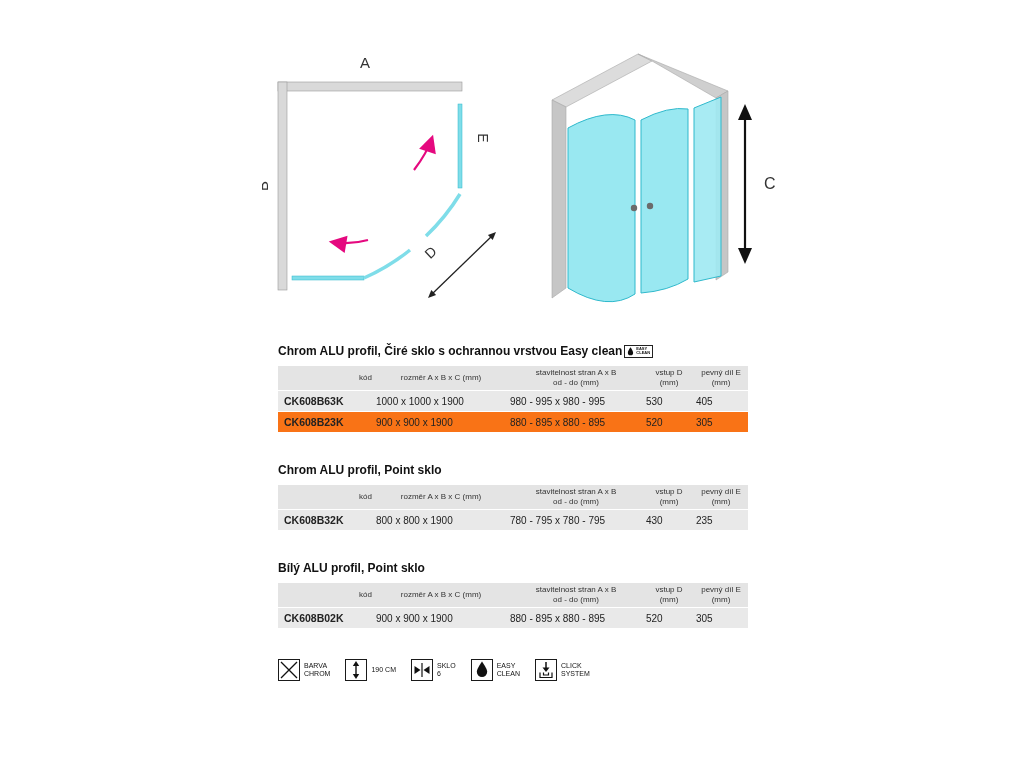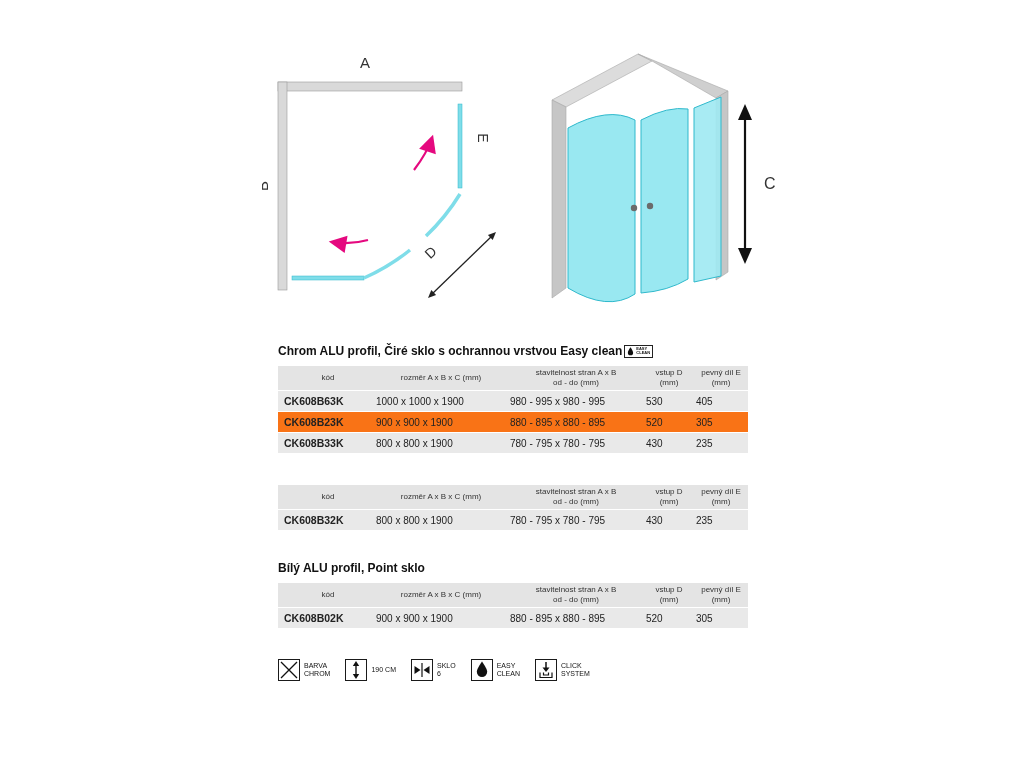--- a/index.html
+++ b/index.html
@@ -18,21 +18,21 @@
 
   .badge { display:inline-flex; align-items:center; gap:2px; border:1px solid #222;
            height:13px; padding:0 2px; background:#fff; }
   .badge-text { font-size:4px; line-height:1.05; white-space:pre-line; font-weight:bold; color:#111; }
 
   table.spec-table { width:470px; border-collapse:separate; border-spacing:0 1px; table-layout:fixed; }
   col.c0{width:96px;} col.c1{width:134px;} col.c2{width:136px;} col.c3{width:50px;} col.c4{width:54px;}
   th { background:#e4e4e4; font-size:8px; font-weight:normal; color:#333;
        padding:2px 2px; text-align:center; vertical-align:middle;
        white-space:pre-line; line-height:1.25; height:24px; }
-  th.c0 { text-align:center; padding-left:6px; }
+  th.c0 { text-align:right; padding-left:6px; }
   td { font-size:10px; height:20px; text-align:left; vertical-align:middle; color:#222; padding:0 2px; }
   td.c0 { text-align:left; padding-left:6px; font-weight:bold; font-size:10.5px; }
   tr.row-gray td { background:#e9e9e9; }
   tr.row-white td { background:#f97316; }
 
   .footer-icons { display:flex; align-items:center; gap:15px; margin-top:16px; }
   .f-item { display:flex; align-items:center; gap:4px; }
   .f-box { width:22px; height:22px; border:1.5px solid #1a1a1a; display:flex;
            align-items:center; justify-content:center; background:#fff; flex:0 0 auto; }
   .f-label { font-size:7px; line-height:1.15; white-space:pre-line; color:#111; }
@@ -132,31 +132,27 @@
                 <td class="c3">530</td>
                 <td class="c4">405</td>
               </tr>
               <tr class="row-white">
                 <td class="c0">CK608B23K</td>
                 <td class="c1">900 x 900 x 1900</td>
                 <td class="c2">880 - 895 x 880 - 895</td>
                 <td class="c3">520</td>
                 <td class="c4">305</td>
               </tr>
-              <tr class="row-gray">
-                <td class="c0">CK608B33K</td>
-                <td class="c1">800 x 800 x 1900</td>
-                <td class="c2">780 - 795 x 780 - 795</td>
-                <td class="c3">430</td>
-                <td class="c4">235</td>
-              </tr>
             </tbody>
           </table>
         </div>
         <div class="section">
+          <div class="section-title-row">
+            <h2 class="section-title">Chrom ALU profil, Point sklo</h2>
+          </div>
           <table class="spec-table">
             <colgroup>
               <col class="c0">
               <col class="c1">
               <col class="c2">
               <col class="c3">
               <col class="c4">
             </colgroup>
             <thead>
               <tr>

